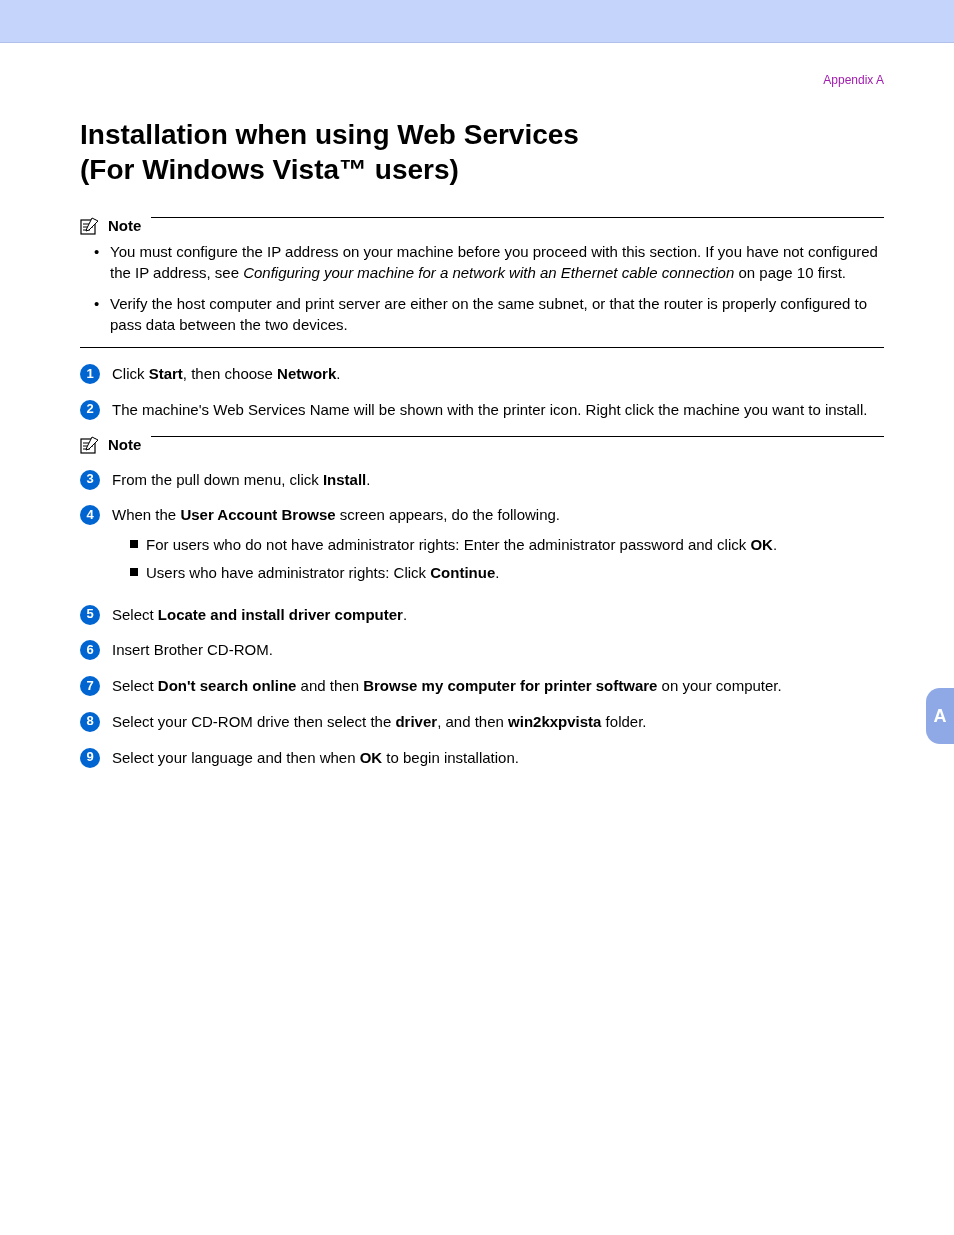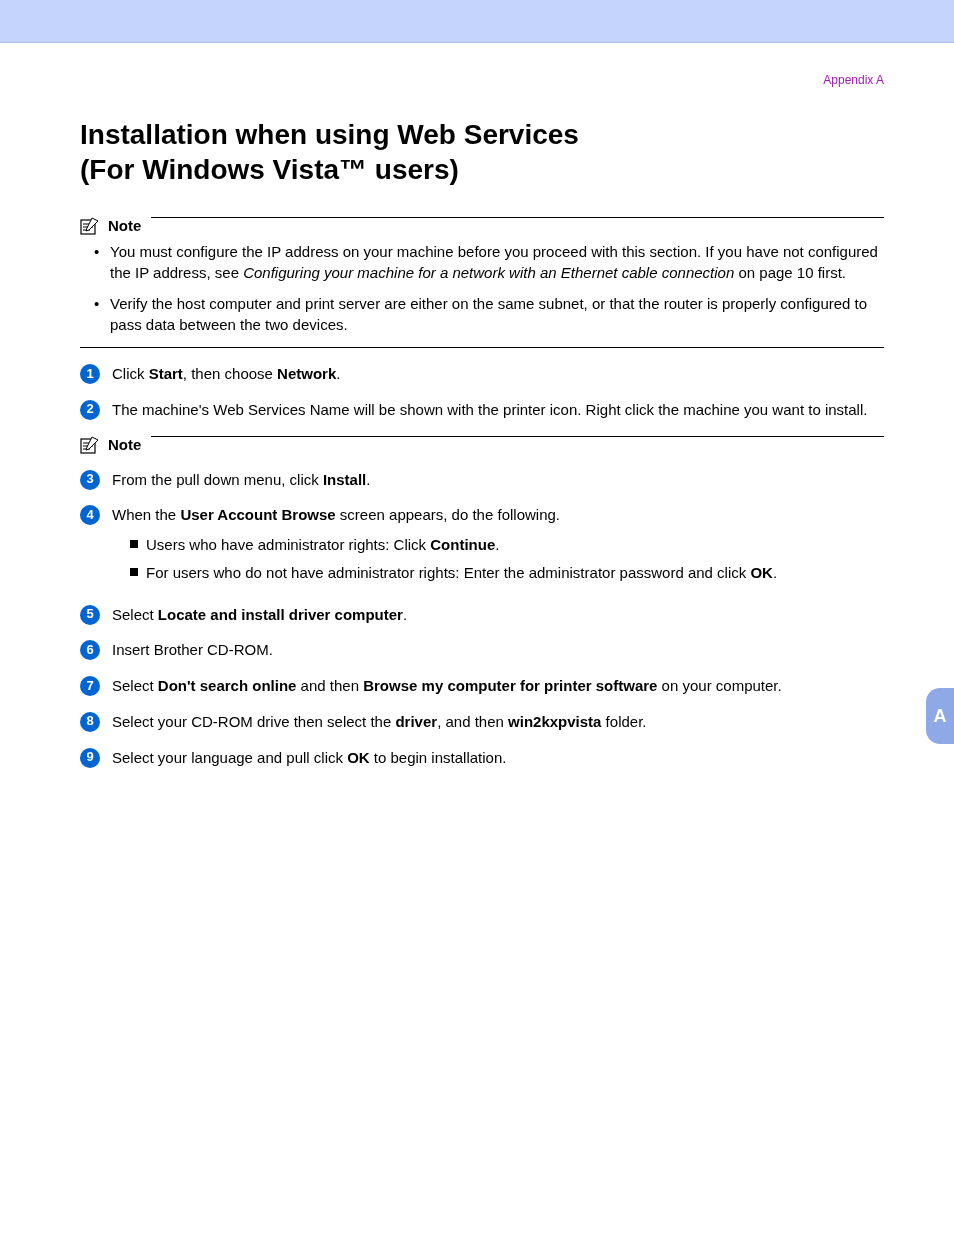--- a/index.html
+++ b/index.html
@@ -229,25 +229,25 @@
       </div>
     </div>
 
     <div class="step">
       <div class="step-num">4</div>
       <div class="step-body">
         <span>When the </span><b>User Account Browse</b><span> screen appears, do the following.</span>
         <div class="substeps">
           <div class="substep">
             <span class="sq"></span>
-            <span><span>Users who have administrator rights: Click </span><b>Continue</b><span>.</span></span>
+            <span><span>For users who do not have administrator rights: Enter the administrator password and click </span><b>OK</b><span>.</span></span>
           </div>
           <div class="substep">
             <span class="sq"></span>
-            <span><span>For users who do not have administrator rights: Enter the administrator password and click </span><b>OK</b><span>.</span></span>
+            <span><span>Users who have administrator rights: Click </span><b>Continue</b><span>.</span></span>
           </div>
         </div>
       </div>
     </div>
 
     <div class="step">
       <div class="step-num">5</div>
       <div class="step-body">
         <span>Select </span><b>Locate and install driver computer</b><span>.</span>
       </div>
@@ -268,21 +268,21 @@
     <div class="step">
       <div class="step-num">8</div>
       <div class="step-body">
         <span>Select your CD-ROM drive then select the </span><b>driver</b><span>, and then </span><b>win2kxpvista</b><span> folder.</span>
       </div>
     </div>
 
     <div class="step">
       <div class="step-num">9</div>
       <div class="step-body">
-        <span>Select your language and pull click </span><b>OK</b><span> to begin installation.</span>
+        <span>Select your language and then when </span><b>OK</b><span> to begin installation.</span>
       </div>
     </div>
 
   </div>
 </div>
 
 <div class="side-tab">A</div>
 <div class="page-num">117</div>
 <div class="page-stripe"></div>
 

